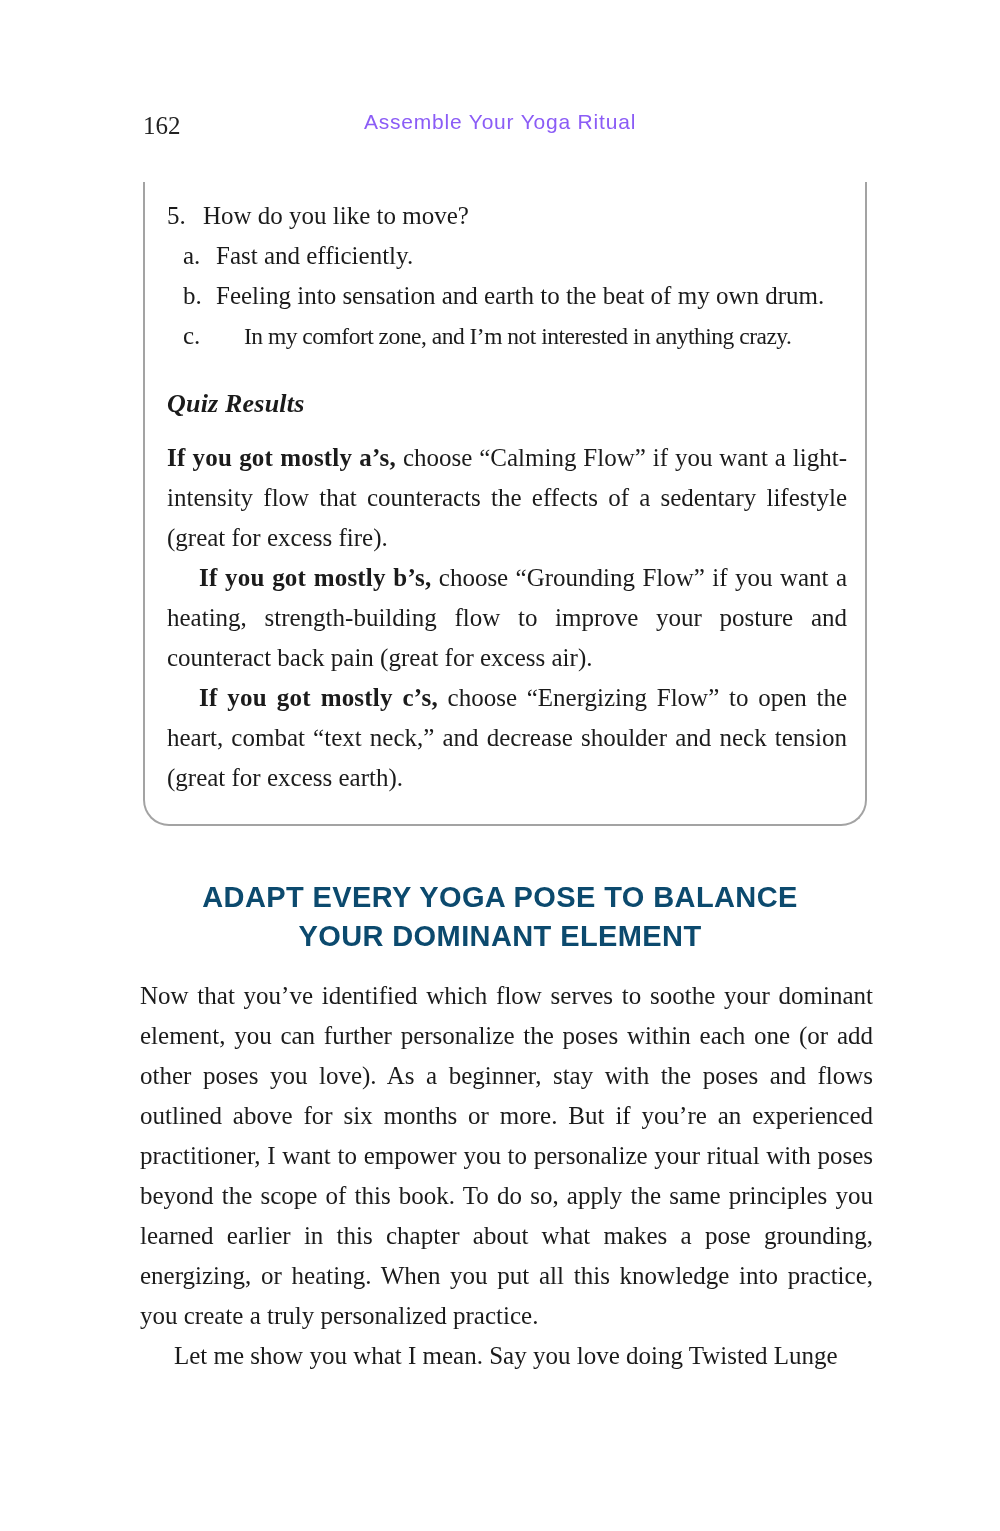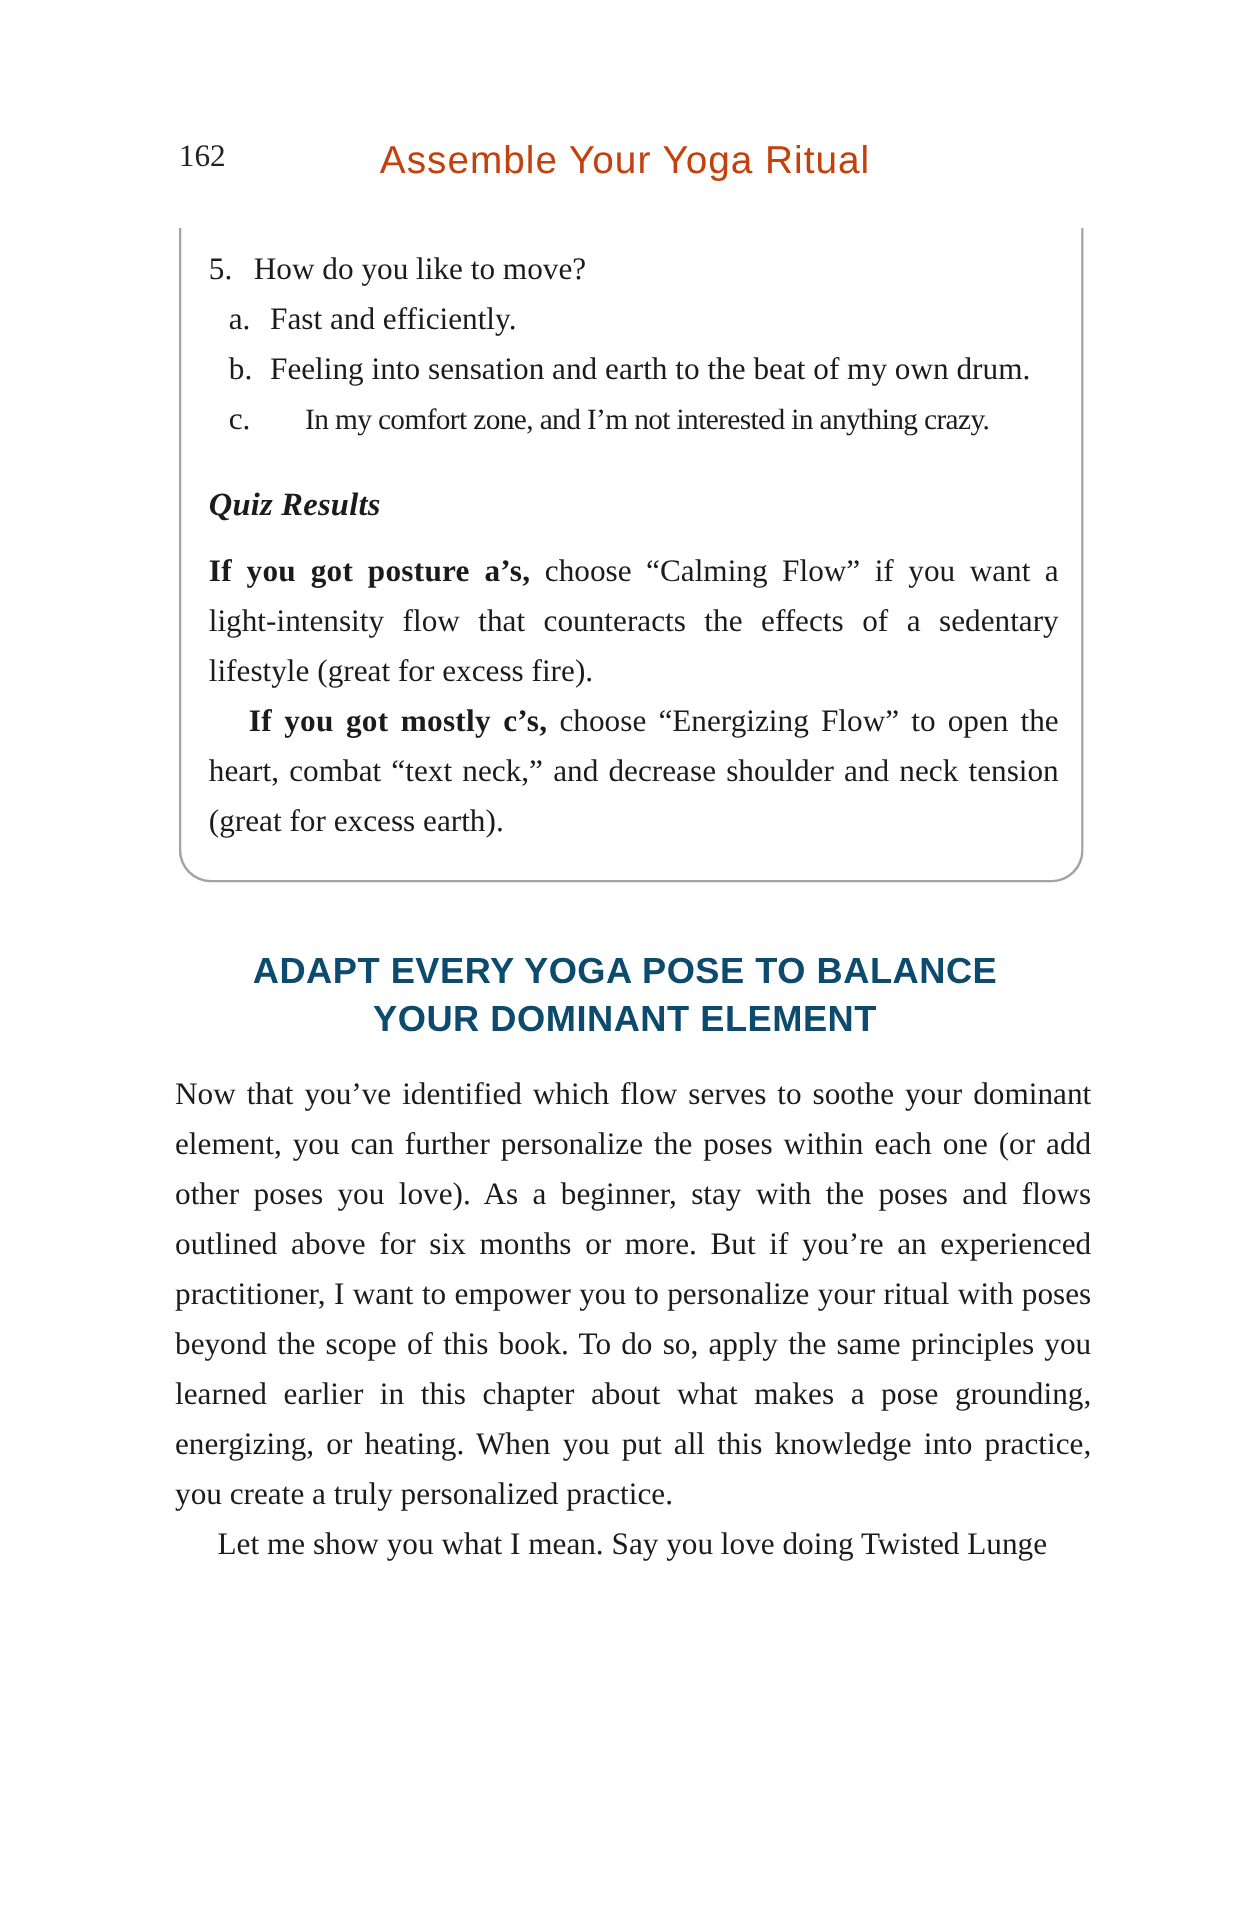--- a/index.html
+++ b/index.html
@@ -27,23 +27,23 @@
     font-family: "Liberation Serif", serif;
     color: #222;
   }
   .running-head {
     position: absolute;
     left: 0; right: 0;
     top: 0;
     text-align: center;
     font-family: "Liberation Sans", sans-serif;
     font-weight: 400;
-    font-size: 31px;
+    font-size: 21px;
     letter-spacing: 0.8px;
-    color: #c2410c;
+    color: #8b5cf6;
   }
   
   .quiz-box {
     margin: 40px 0 0 143px;
     width: 724px;
     border-left: 2px solid #a3a3a3;
     border-right: 2px solid #a3a3a3;
     border-bottom: 2px solid #a3a3a3;
     border-radius: 0 0 26px 26px;
     padding: 14px 18px 26px 22px;
@@ -124,21 +124,22 @@
       <span class="opt-label">b.</span>
       <span class="opt-text">Feeling into sensation and earth to the beat of my own drum.</span>
     </div>
     <div class="opt-row">
       <span class="opt-label">c.</span>
       <span class="opt-text condensed">In my comfort zone, and I’m not interested in anything crazy.</span>
     </div>
 
     <div class="results-heading">Quiz Results</div>
 
-    <p class="result-par flush"><b>If you got posture a’s,</b><span> choose “Calming Flow” if you want a light-intensity flow that counteracts the effects of a sedentary lifestyle (great for excess fire).</span></p>
+    <p class="result-par flush"><b>If you got mostly a’s,</b><span> choose “Calming Flow” if you want a light-intensity flow that counteracts the effects of a sedentary lifestyle (great for excess fire).</span></p>
+    <p class="result-par indented"><b>If you got mostly b’s,</b><span> choose “Grounding Flow” if you want a heating, strength-building flow to improve your posture and counteract back pain (great for excess air).</span></p>
     <p class="result-par indented"><b>If you got mostly c’s,</b><span> choose “Energizing Flow” to open the heart, combat “text neck,” and decrease shoulder and neck tension (great for excess earth).</span></p>
   </div>
 
   <h2 class="section-heading">
     <span>ADAPT EVERY YOGA POSE TO BALANCE</span>
     <span>YOUR DOMINANT ELEMENT</span>
   </h2>
 
   <div class="body-text">
     <p>Now that you’ve identified which flow serves to soothe your dominant element, you can further personalize the poses within each one (or add other poses you love). As a beginner, stay with the poses and flows outlined above for six months or more. But if you’re an experienced practitioner, I want to empower you to personalize your ritual with poses beyond the scope of this book. To do so, apply the same principles you learned earlier in this chapter about what makes a pose grounding, energizing, or heating. When you put all this knowledge into practice, you create a truly personalized practice.</p>

